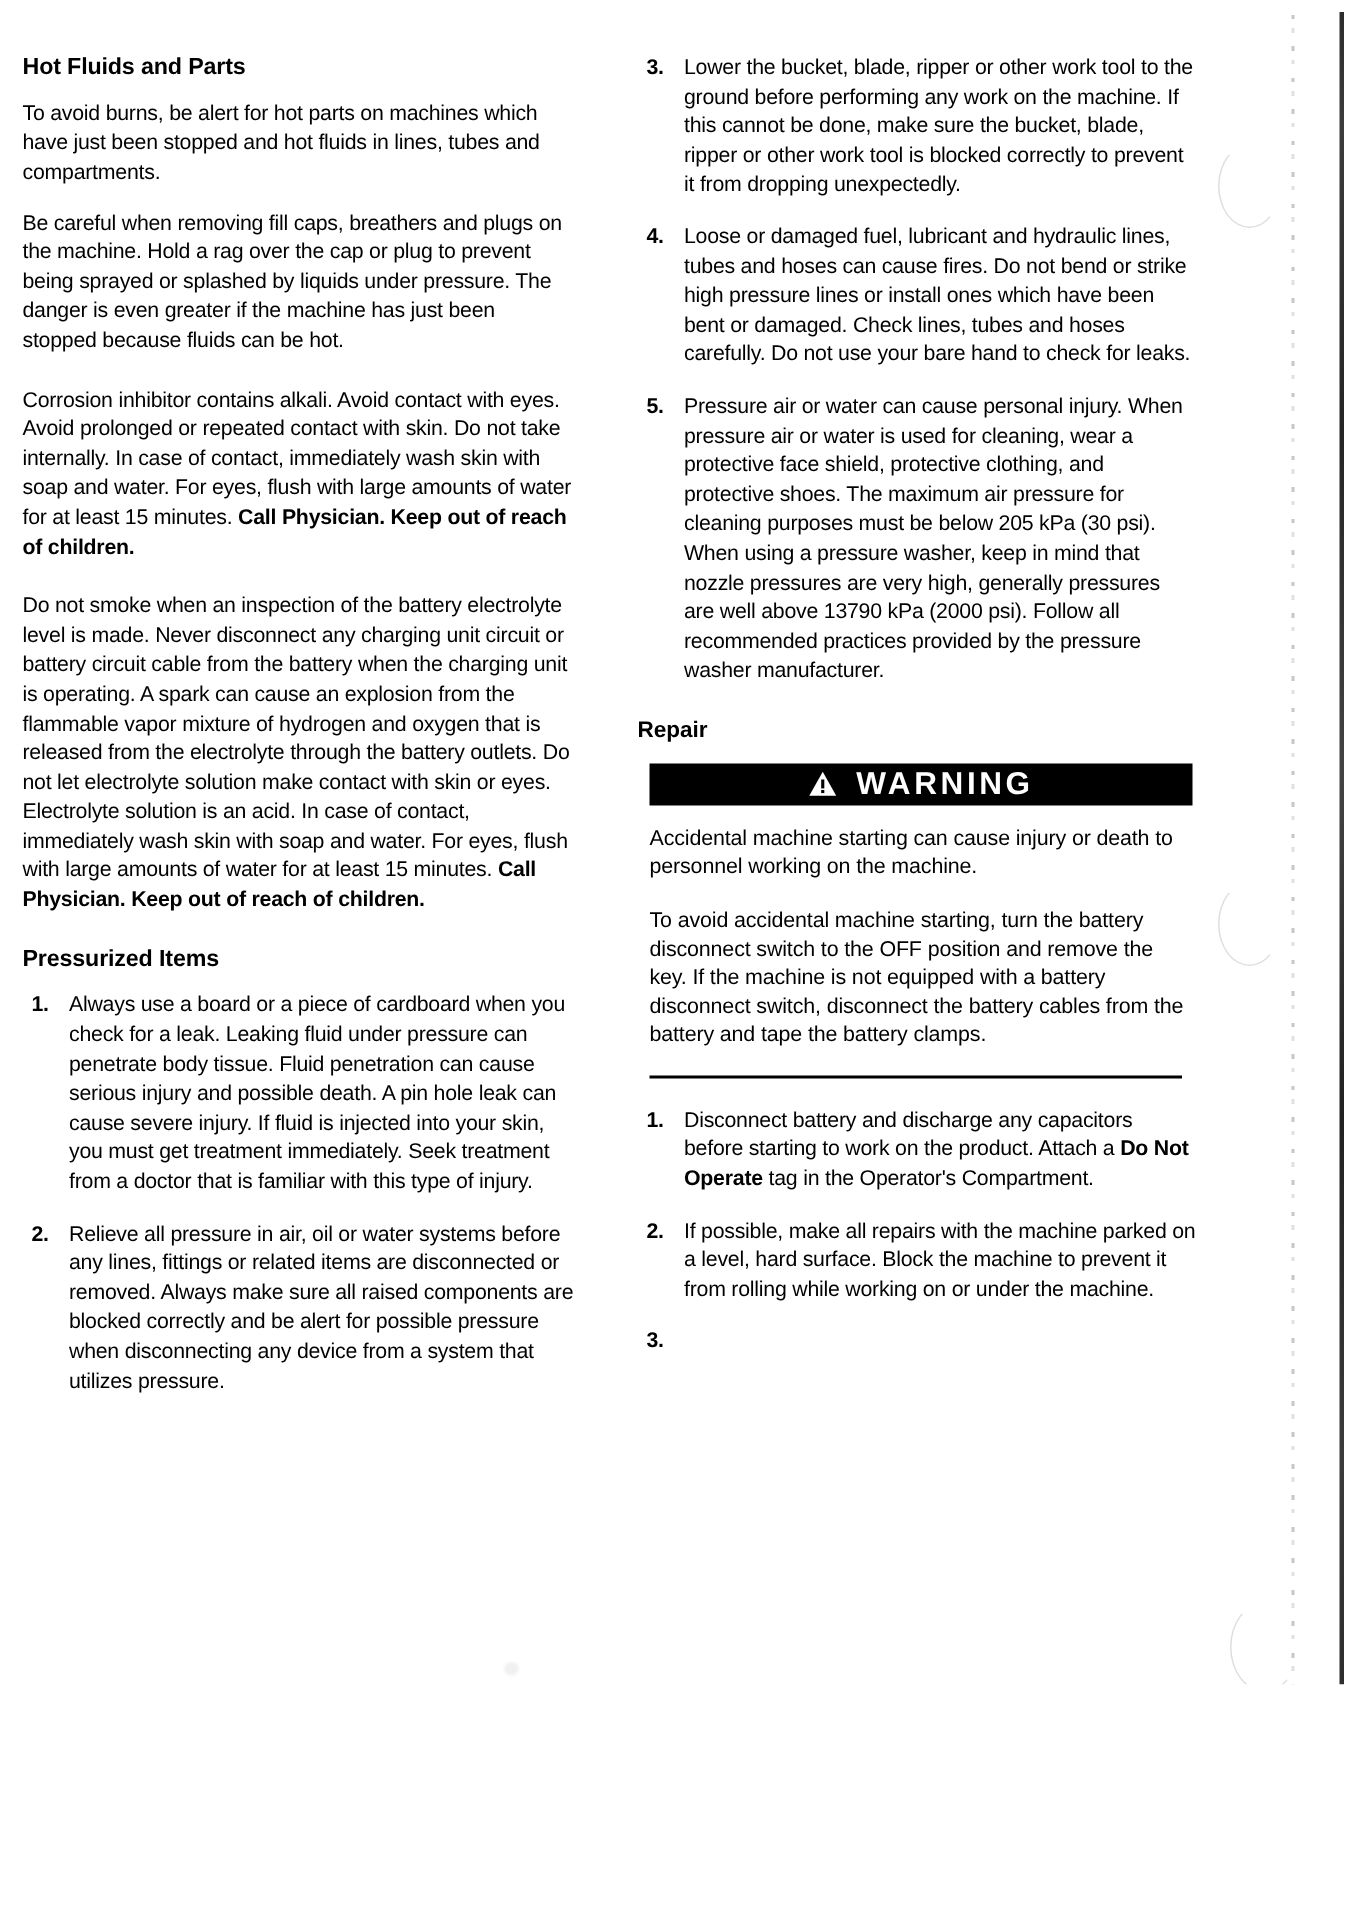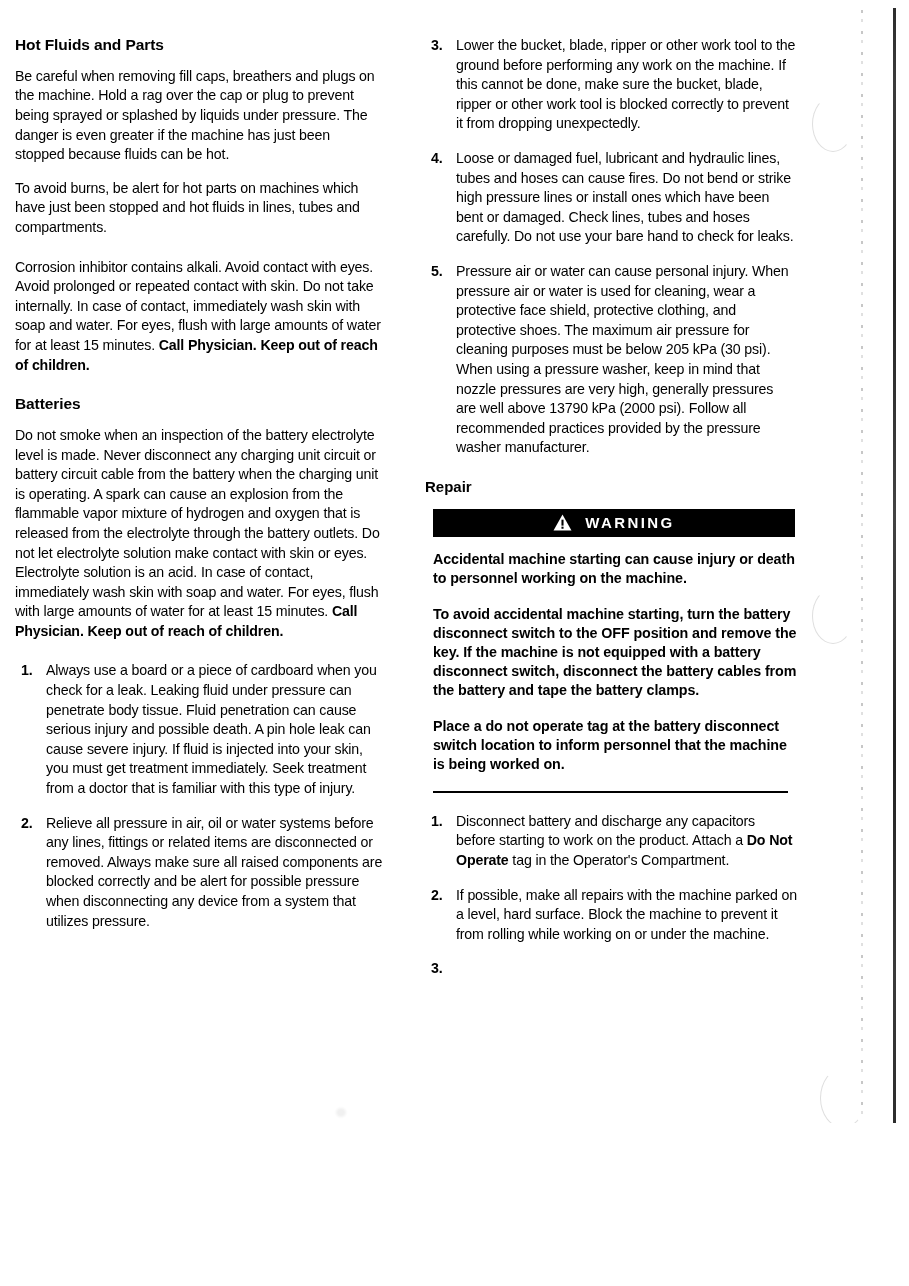--- a/index.html
+++ b/index.html
@@ -127,28 +127,28 @@
     justify-content: center;
     gap: 13px;
   }
   .warn-triangle {
     display: block;
     width: 19px;
     height: 17px;
   }
   .warn-label {
     color: #ffffff;
-    font-size: 15px;
+    font-size: 21px;
     font-weight: bold;
     letter-spacing: 2.4px;
   }
 
   .warn-bold-para {
     font-size: 14.3px;
-    font-weight: bold;
+    font-weight: normal;
     line-height: 19px;
     margin: 0 0 17px 8px;
     letter-spacing: -0.1px;
   }
   .warn-rule {
     border: 0;
     border-top: 2px solid #000;
     margin: 6px 8px 19px 8px;
     width: 355px;
   }
@@ -181,34 +181,34 @@
   <div class="artifact-arc" style="left:812px; top:588px; width:40px; height:54px;"></div>
   <div class="artifact-arc" style="left:820px; top:1068px; width:44px; height:58px;"></div>
   <div class="artifact-blob" style="left:336px; top:1108px; width:10px; height:9px;"></div>
   <div class="artifact-smudge" style="left:742px; top:1196px; width:100px; height:4px;"></div>
   <div class="artifact-smudge" style="left:612px; top:1198px; width:66px; height:3px;"></div>
 
   <div class="col col-left">
 
     <div class="sec">
       <h2 class="section-heading">Hot Fluids and Parts</h2>
+      <p class="body-text">To avoid burns, be alert for hot parts on machines which have just been stopped and hot fluids in lines, tubes and compartments.</p>
       <p class="body-text">Be careful when removing fill caps, breathers and plugs on the machine. Hold a rag over the cap or plug to prevent being sprayed or splashed by liquids under pressure. The danger is even greater if the machine has just been stopped because fluids can be hot.</p>
-      <p class="body-text">To avoid burns, be alert for hot parts on machines which have just been stopped and hot fluids in lines, tubes and compartments.</p>
     </div>
 
     <div class="sec">
       <p class="body-text"><span>Corrosion inhibitor contains alkali. Avoid contact with eyes. Avoid prolonged or repeated contact with skin. Do not take internally. In case of contact, immediately wash skin with soap and water. For eyes, flush with large amounts of water for at least 15 minutes. </span><b>Call Physician. Keep out of reach of children.</b></p>
     </div>
 
     <div class="sec">
-      <h2 class="section-heading">Batteries</h2>
       <p class="body-text"><span>Do not smoke when an inspection of the battery electrolyte level is made. Never disconnect any charging unit circuit or battery circuit cable from the battery when the charging unit is operating. A spark can cause an explosion from the flammable vapor mixture of hydrogen and oxygen that is released from the electrolyte through the battery outlets. Do not let electrolyte solution make contact with skin or eyes. Electrolyte solution is an acid. In case of contact, immediately wash skin with soap and water. For eyes, flush with large amounts of water for at least 15 minutes. </span><b>Call Physician. Keep out of reach of children.</b></p>
     </div>
 
     <div class="sec">
+      <h2 class="section-heading">Pressurized Items</h2>
       <ol class="num-list">
         <li>
           <span class="num">1.</span>
           <span>Always use a board or a piece of cardboard when you check for a leak. Leaking fluid under pressure can penetrate body tissue. Fluid penetration can cause serious injury and possible death. A pin hole leak can cause severe injury. If fluid is injected into your skin, you must get treatment immediately. Seek treatment from a doctor that is familiar with this type of injury.</span>
         </li>
         <li>
           <span class="num">2.</span>
           <span>Relieve all pressure in air, oil or water systems before any lines, fittings or related items are disconnected or removed. Always make sure all raised components are blocked correctly and be alert for possible pressure when disconnecting any device from a system that utilizes pressure.</span>
         </li>
       </ol>
@@ -241,21 +241,20 @@
         <rect x="8.9" y="6.0" width="2.2" height="6.3" fill="#000000"></rect>
         <rect x="8.9" y="13.4" width="2.2" height="2.2" fill="#000000"></rect>
       </svg>
       <span class="warn-label">WARNING</span>
     </div>
 
     <p class="warn-bold-para">Accidental machine starting can cause injury or death to personnel working on the machine.</p>
 
     <p class="warn-bold-para">To avoid accidental machine starting, turn the battery disconnect switch to the OFF position and remove the key. If the machine is not equipped with a battery disconnect switch, disconnect the battery cables from the battery and tape the battery clamps.</p>
 
-    <p class="warn-bold-para">Place a do not operate tag at the battery disconnect switch location to inform personnel that the machine is being worked on.</p>
 
     <hr class="warn-rule">
 
     <ol class="num-list">
       <li>
         <span class="num">1.</span><span>Disconnect battery and discharge any capacitors before starting to work on the product. Attach a </span><b>Do Not Operate</b><span> tag in the Operator's Compartment.</span>
       </li>
       <li>
         <span class="num">2.</span><span>If possible, make all repairs with the machine parked on a level, hard surface. Block the machine to prevent it from rolling while working on or under the machine.</span><b></b><span></span>
       </li>

